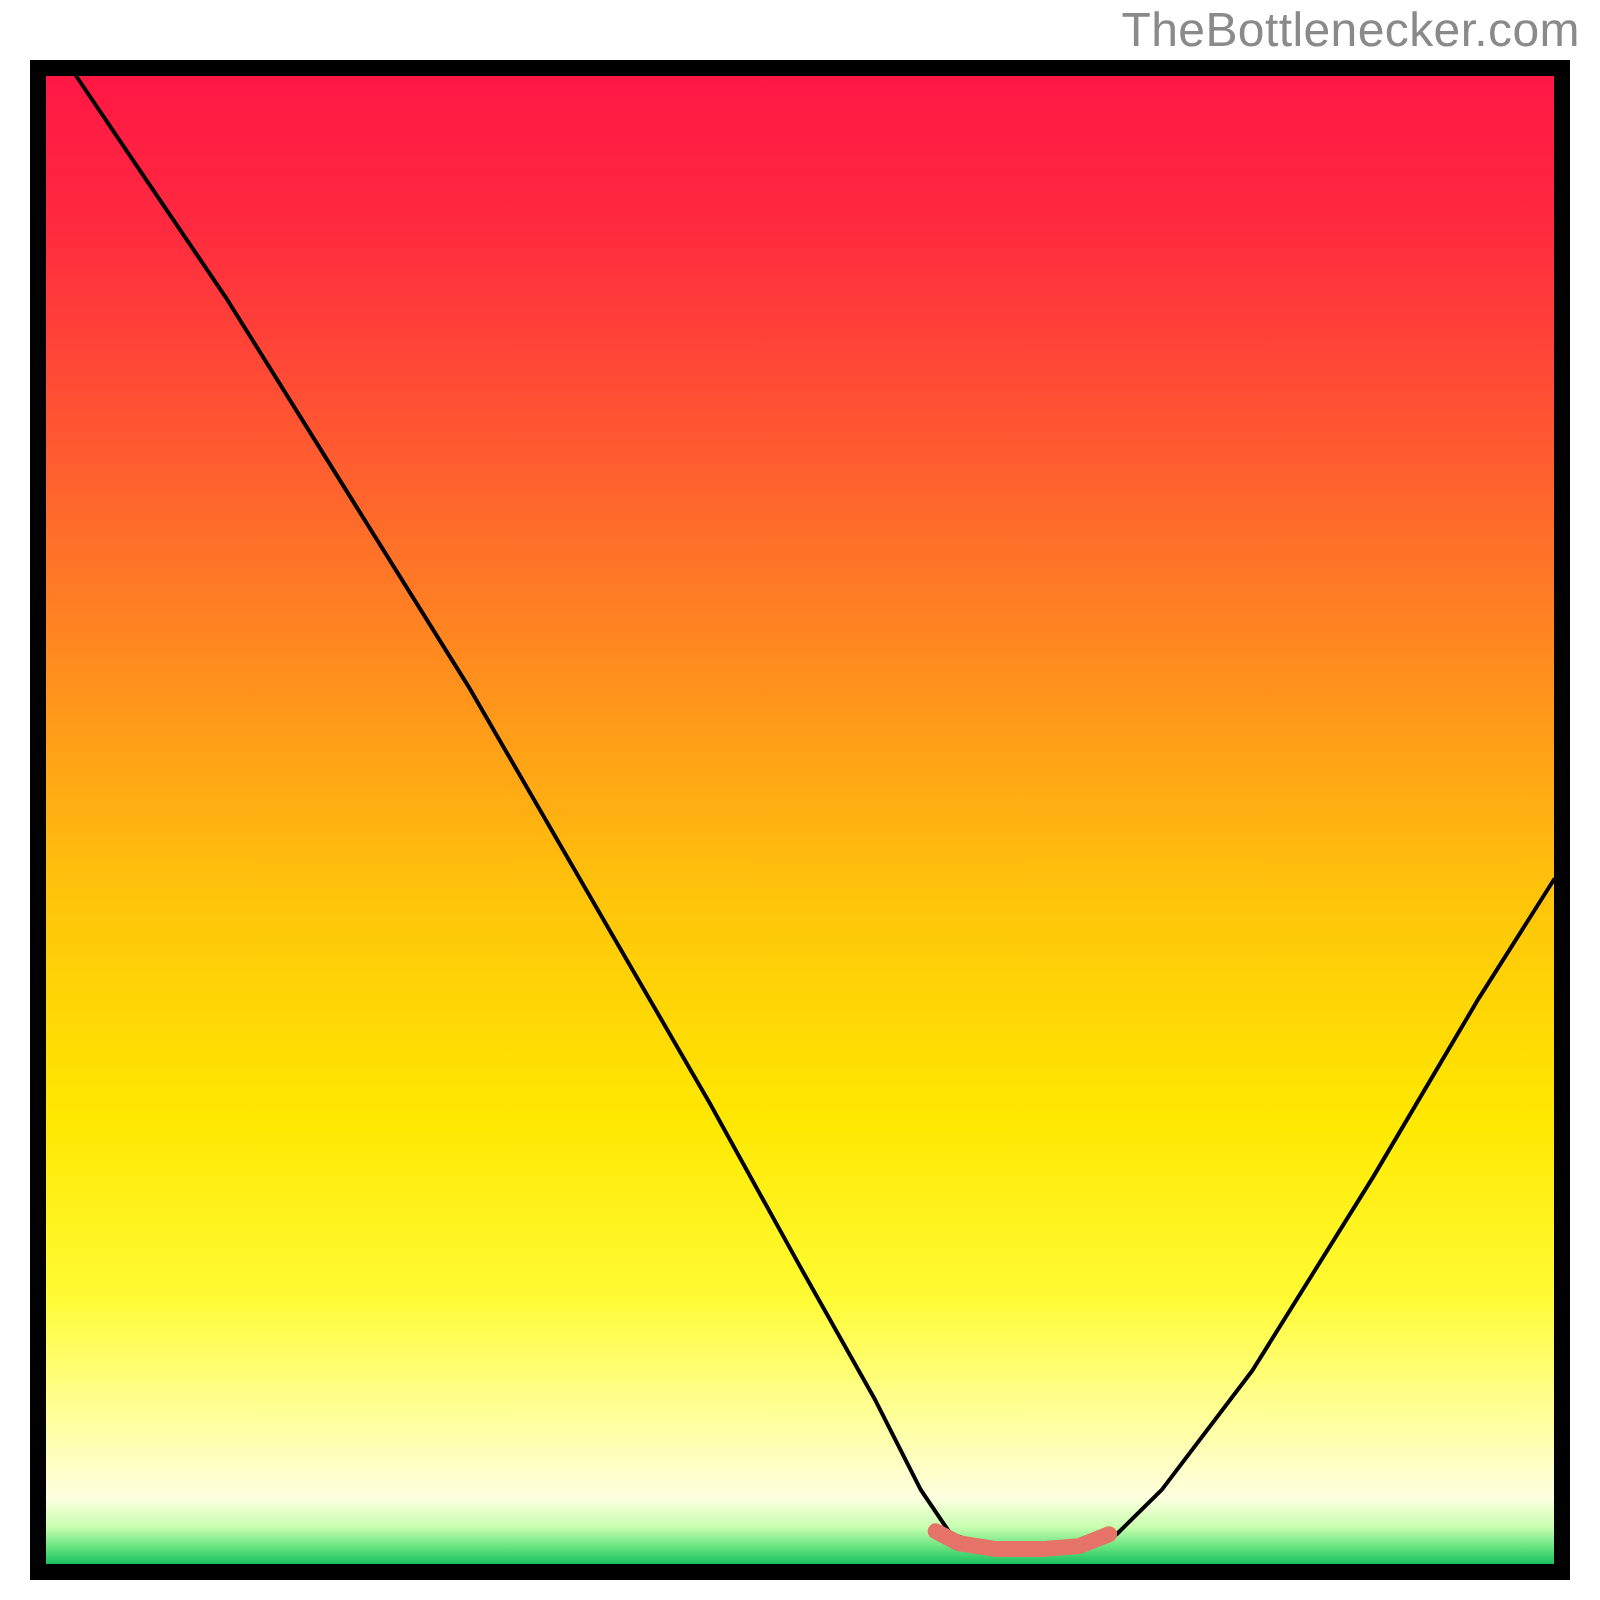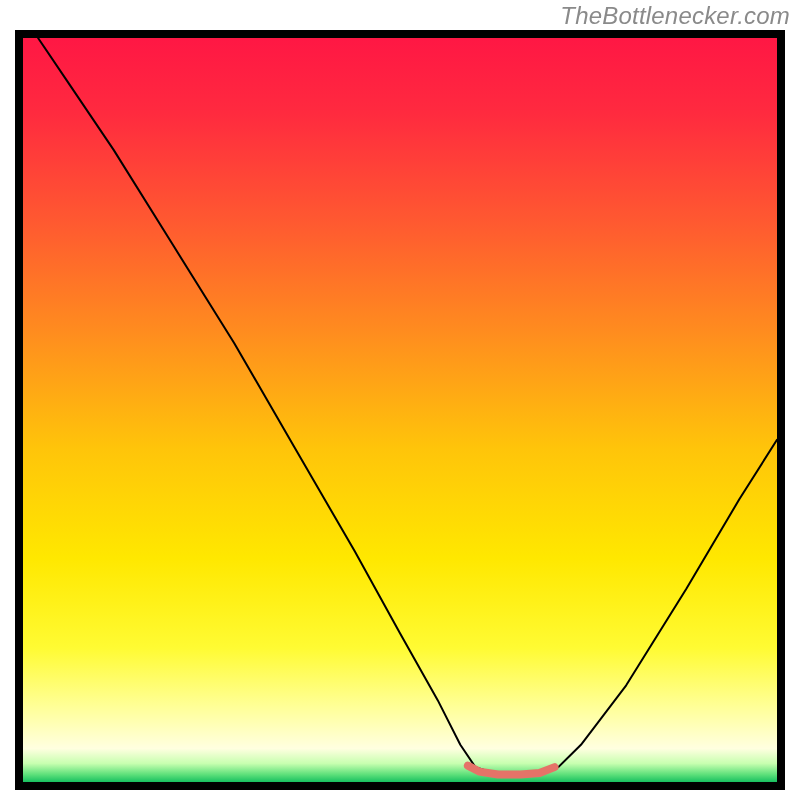--- a/index.html
+++ b/index.html
@@ -7,21 +7,20 @@
     padding: 0;
     background: #fff;
     width: 800px;
     height: 800px;
     overflow: hidden;
   }
   .container {
     position: relative;
     width: 800px;
     height: 744px;
-    font-style: italic;
   }
   .watermark {
     position: absolute;
     top: 2px;
     right: 10px;
     font-family: Arial, Helvetica, sans-serif;
     font-size: 24px;
     color: #8a8a8a;
     font-weight: 500;
     letter-spacing: 0.2px;

